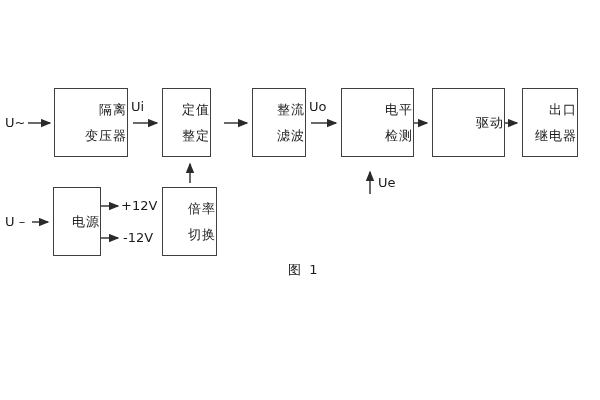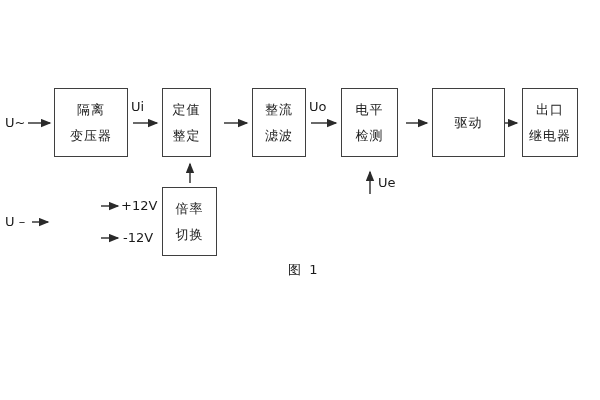--- a/index.html
+++ b/index.html
@@ -12,21 +12,21 @@
     overflow:hidden;
   }
   .wires{position:absolute;left:0;top:0;width:600px;height:400px;pointer-events:none;}
   .box{
     position:absolute;
     box-sizing:border-box;
     border:1.5px solid #3f3f3f;
     background:#ffffff;
     display:flex;
     flex-direction:column;
-    align-items:center;
+    align-items:flex-end;
     justify-content:center;
     gap:13px;
     font-size:13px;
     line-height:1;
     letter-spacing:1px;
   }
   .box span{white-space:nowrap;}
   .lbl{
     position:absolute;
     font-size:13px;
@@ -67,34 +67,37 @@
   <div class="box" style="left:162px;top:88px;width:49px;height:69px;">
     <span>定值</span>
     <span>整定</span>
   </div>
 
   <div class="box" style="left:252px;top:88px;width:54px;height:69px;">
     <span>整流</span>
     <span>滤波</span>
   </div>
 
-  <div class="box" style="left:341px;top:88px;width:57px;height:69px;">
+  <div class="box" style="left:341px;top:88px;width:73px;height:69px;">
     <span>电平</span>
     <span>检测</span>
   </div>
 
   <div class="box" style="left:432px;top:88px;width:73px;height:69px;">
     <span>驱动</span>
   </div>
 
   <div class="box" style="left:522px;top:88px;width:56px;height:69px;">
     <span>出口</span>
     <span>继电器</span>
   </div>
 
+  <div class="box" style="left:53px;top:187px;width:48px;height:69px;">
+    <span>电源</span>
+  </div>
 
   <div class="box" style="left:162px;top:187px;width:55px;height:69px;">
     <span>倍率</span>
     <span>切换</span>
   </div>
 
 
   <span class="lbl" style="left:5px;top:116px;">U~</span>
   <span class="lbl center" style="left:131px;top:100px;width:24px;">Ui</span>
   <span class="lbl center" style="left:309px;top:100px;width:28px;">Uo</span>

